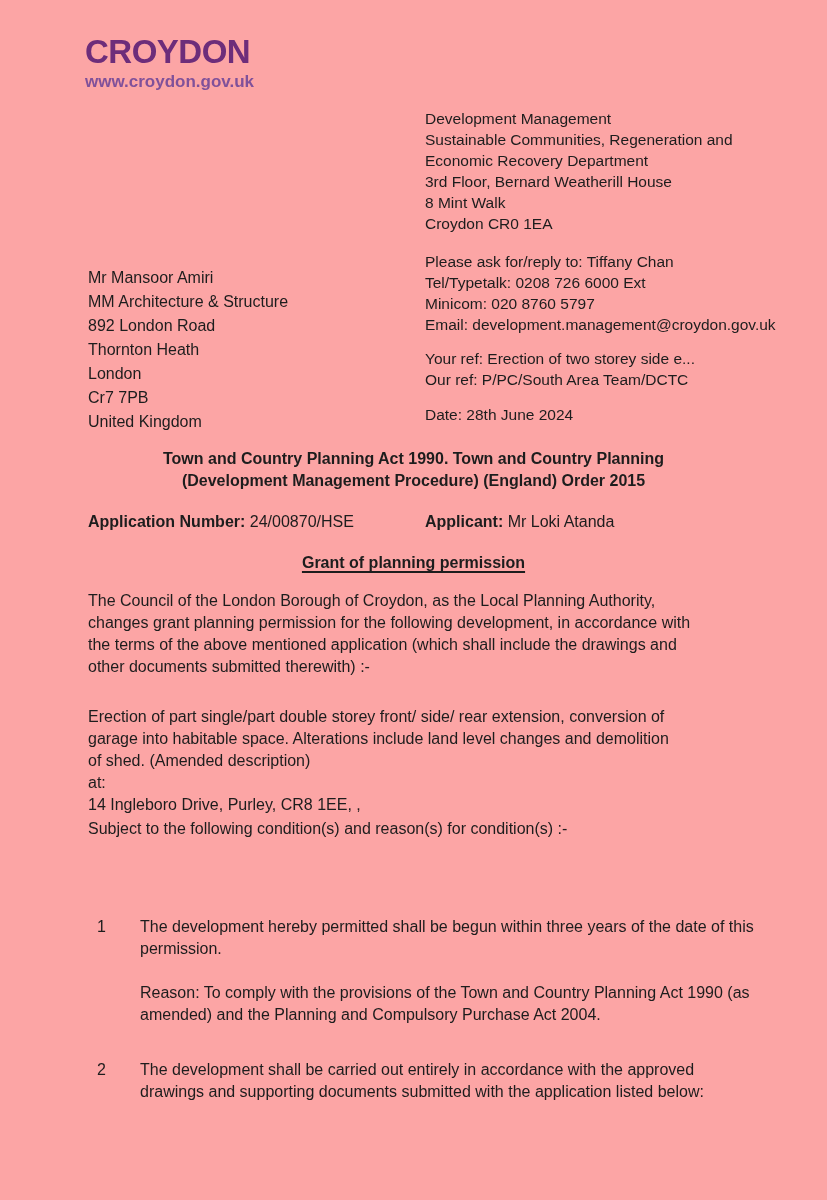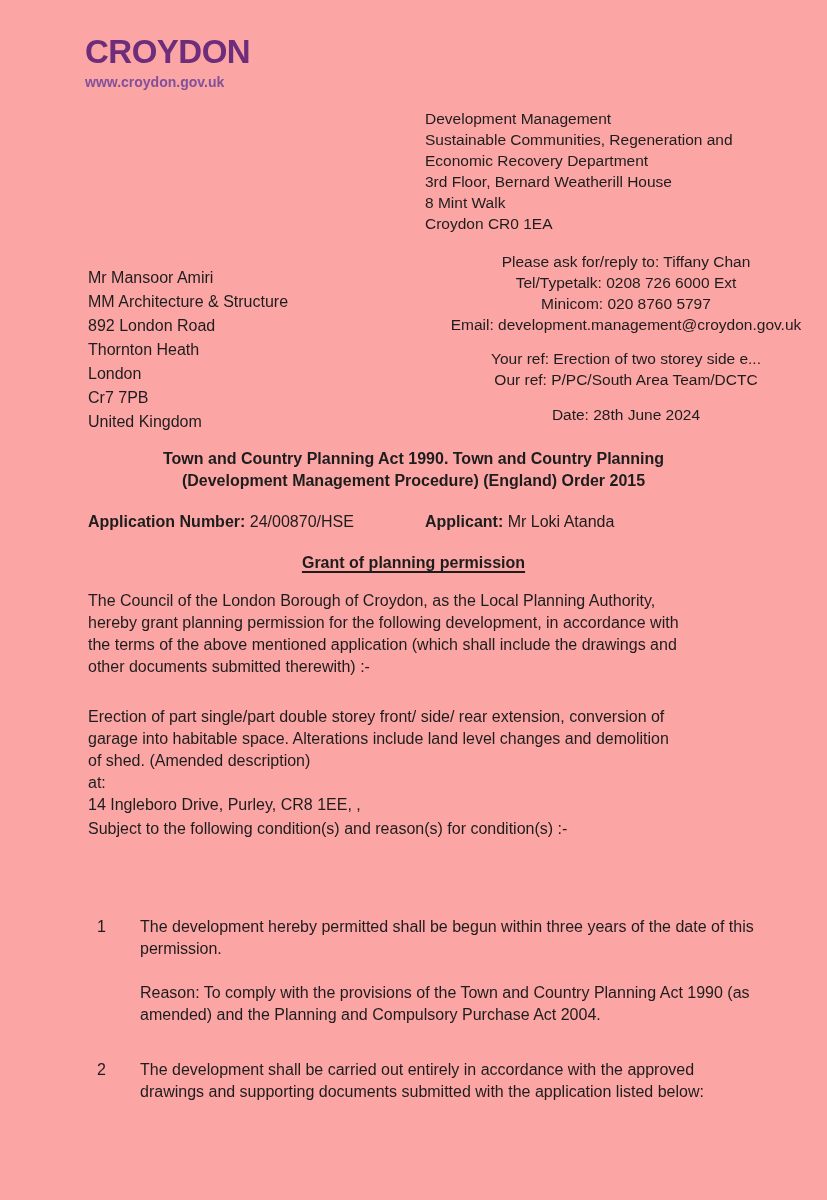--- a/index.html
+++ b/index.html
@@ -17,21 +17,21 @@
   
   .logo-block { padding-top: 34px; margin-left: 85px; }
   .logo-name {
     font-size: 33px;
     font-weight: bold;
     letter-spacing: -0.5px;
     color: #6d2d7a;
     line-height: 36px;
   }
   .logo-url {
-    font-size: 14px;
+    font-size: 17px;
     font-weight: bold;
     color: #80519a;
     line-height: 20px;
     margin-top: 2px;
   }
   
   .dept {
     margin: 16px 0 0 425px;
     font-size: 15.5px;
     line-height: 21px;
@@ -42,21 +42,20 @@
     margin-left: 88px;
     width: 337px;
     padding-top: 15px;
     font-size: 16px;
     line-height: 24px;
   }
   .col-right {
     flex: 1;
     font-size: 15.5px;
     line-height: 21px;
-    text-align: center;
   }
   .refs { margin-top: 13px; }
   .date-line { margin-top: 14px; }
   
   .act-title {
     margin: 14px 0 0 88px;
     width: 651px;
     text-align: center;
     font-weight: bold;
     white-space: pre-line;
@@ -148,21 +147,21 @@
       <span class="label-bold">Applicant:</span>
       <span>Mr Loki Atanda</span>
     </div>
   </div>
 
   <div class="decision">
     <span>Grant of planning permission</span>
   </div>
 
   <div class="para para-grant">The Council of the London Borough of Croydon, as the Local Planning Authority,
-hereby grant planning permission for the following development, in accordance with
+changes grant planning permission for the following development, in accordance with
 the terms of the above mentioned application (which shall include the drawings and
 other documents submitted therewith) :-</div>
 
   <div class="para para-desc">Erection of part single/part double storey front/ side/ rear extension, conversion of
 garage into habitable space. Alterations include land level changes and demolition
 of shed. (Amended description)</div>
   <div class="para">at:</div>
   <div class="para">14 Ingleboro Drive, Purley, CR8 1EE, ,</div>
 
   <div class="para subject">Subject to the following condition(s) and reason(s) for condition(s) :-</div>

